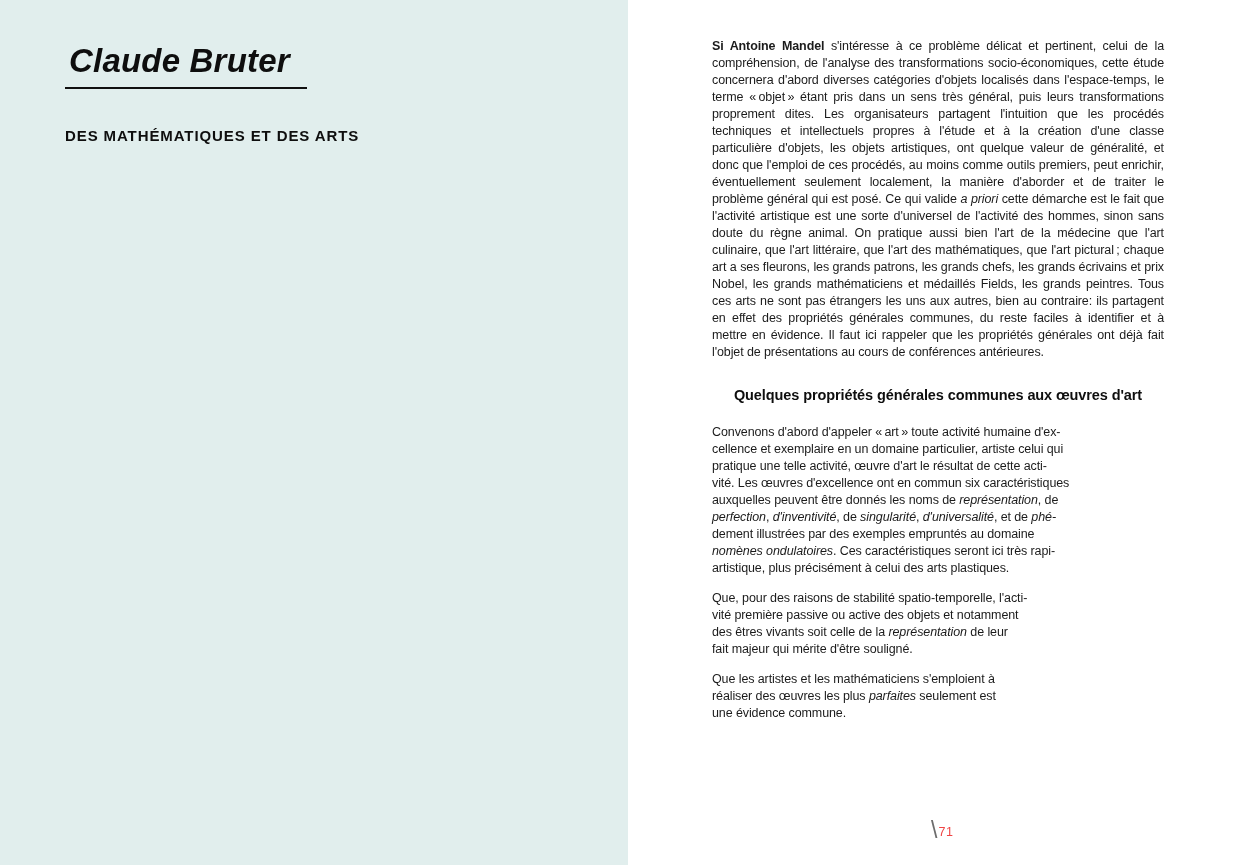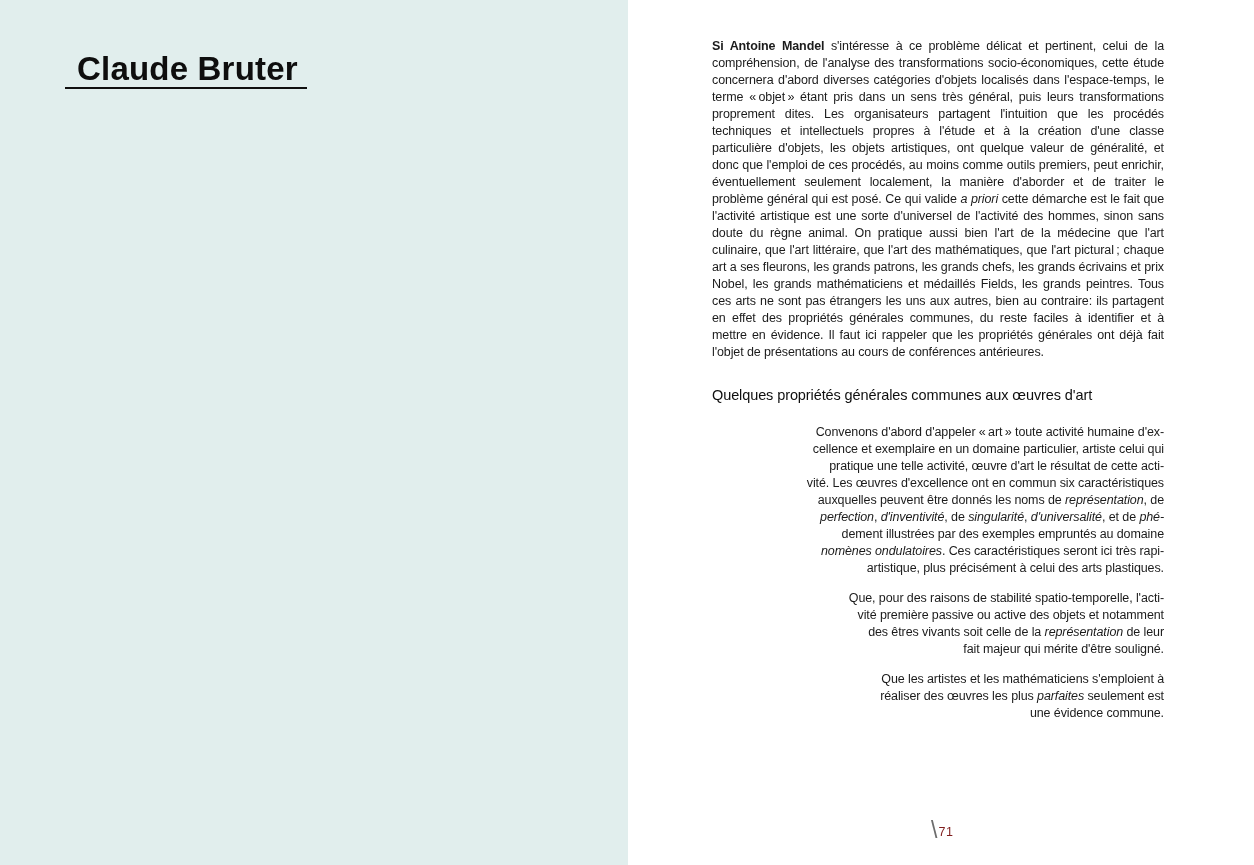--- a/index.html
+++ b/index.html
@@ -13,23 +13,23 @@
   }
   .spread { position: absolute; inset: 0; }
 
   
   .left-page {
     position: absolute; left: 0; top: 0;
     width: 628px; height: 865px;
     background: #e1eeed;
   }
   .author {
-    position: absolute; left: 65px; top: 38px; margin: 12px;
+    position: absolute; left: 65px; top: 38px; margin: 4px;
     font-size: 33px; font-weight: 700; letter-spacing: 0.2px;
-    color: #0e0e0e; white-space: nowrap;
+    color: #0e0e0e; white-space: nowrap; font-style: italic;
   }
   .author-rule {
     position: absolute; left: 65px; top: 87px;
     width: 242px; height: 0;
     border-top: 2px solid #101010;
   }
   .chapter-title {
     position: absolute; left: 65px; top: 127px; margin: 0;
     font-size: 15px; font-weight: 700; letter-spacing: 0.9px;
     color: #0e0e0e; white-space: nowrap;
@@ -48,50 +48,51 @@
   }
   .intro {
     margin: 0;
     text-align: justify;
     text-justify: inter-word;
   }
   .b { font-weight: 700; }
   .i { font-style: italic; }
   .section-heading {
     margin: 26px 0 20px 0;
-    font-size: 14.5px; font-weight: 400; letter-spacing: -0.1px;
-    color: #0e0e0e; white-space: nowrap;
+    font-size: 14.5px; font-weight: 700; letter-spacing: -0.1px;
+    color: #0e0e0e; white-space: nowrap; text-align: center;
   }
   .para { margin-top: 13px; }
   .para:first-child { margin-top: 0; }
-  .line { white-space: pre; text-align: right; }
+  .line { white-space: pre; }
 
   
   .footer {
     position: absolute; left: 303px; top: 818px;
     display: flex; align-items: flex-start;
   }
   .slash {
     font-size: 23px; line-height: 24px;
     color: #6d6d6d; font-weight: 400;
   }
   .pagenum {
     font-size: 12.5px; line-height: 14px;
-    color: #7f1d1d; letter-spacing: 0.6px;
+    color: #ef4444; letter-spacing: 0.6px;
     margin-left: 1px; margin-top: 7px;
   }
 </style>
 </head>
 <body>
 
 <div class="spread">
 
   <aside class="left-page" style="background: rgb(225, 238, 237);">
     <h1 class="author">Claude Bruter</h1>
     <div class="author-rule"></div>
+    <h2 class="chapter-title">DES MATHÉMATIQUES ET DES ARTS</h2>
   </aside>
 
   <main class="right-page">
     <div class="column">
       <p class="intro"><span class="b">Si Antoine Mandel</span><span> s'intéresse à ce problème délicat et pertinent, celui de la compréhension, de l'analyse des transformations socio-économiques, cette étude concernera d'abord diverses catégories d'objets localisés dans l'espace-temps, le terme « objet » étant pris dans un sens très général, puis leurs transformations proprement dites. Les organisateurs partagent l'intuition que les procédés techniques et intellectuels propres à l'étude et à la création d'une classe particulière d'objets, les objets artistiques, ont quelque valeur de généralité, et donc que l'emploi de ces procédés, au moins comme outils premiers, peut enrichir, éventuellement seulement localement, la manière d'aborder et de traiter le problème général qui est posé. Ce qui valide </span><span class="i">a priori</span><span> cette démarche est le fait que l'activité artistique est une sorte d'universel de l'activité des hommes, sinon sans doute du règne animal. On pratique aussi bien l'art de la médecine que l'art culinaire, que l'art littéraire, que l'art des mathématiques, que l'art pictural ; chaque art a ses fleurons, les grands patrons, les grands chefs, les grands écrivains et prix Nobel, les grands mathématiciens et médaillés Fields, les grands peintres. Tous ces arts ne sont pas étrangers les uns aux autres, bien au contraire: ils partagent en effet des propriétés générales communes, du reste faciles à identifier et à mettre en évidence. Il faut ici rappeler que les propriétés générales ont déjà fait l'objet de présentations au cours de conférences antérieures.</span></p>
       <h3 class="section-heading">Quelques propriétés générales communes aux œuvres d'art</h3>
       <div id="shaped-paragraphs">
           <div class="para">
             <div class="line"><span>Convenons d'abord d'appeler « art » toute activité humaine d'ex-</span></div>
             <div class="line"><span>cellence et exemplaire en un domaine particulier, artiste celui qui</span></div>

